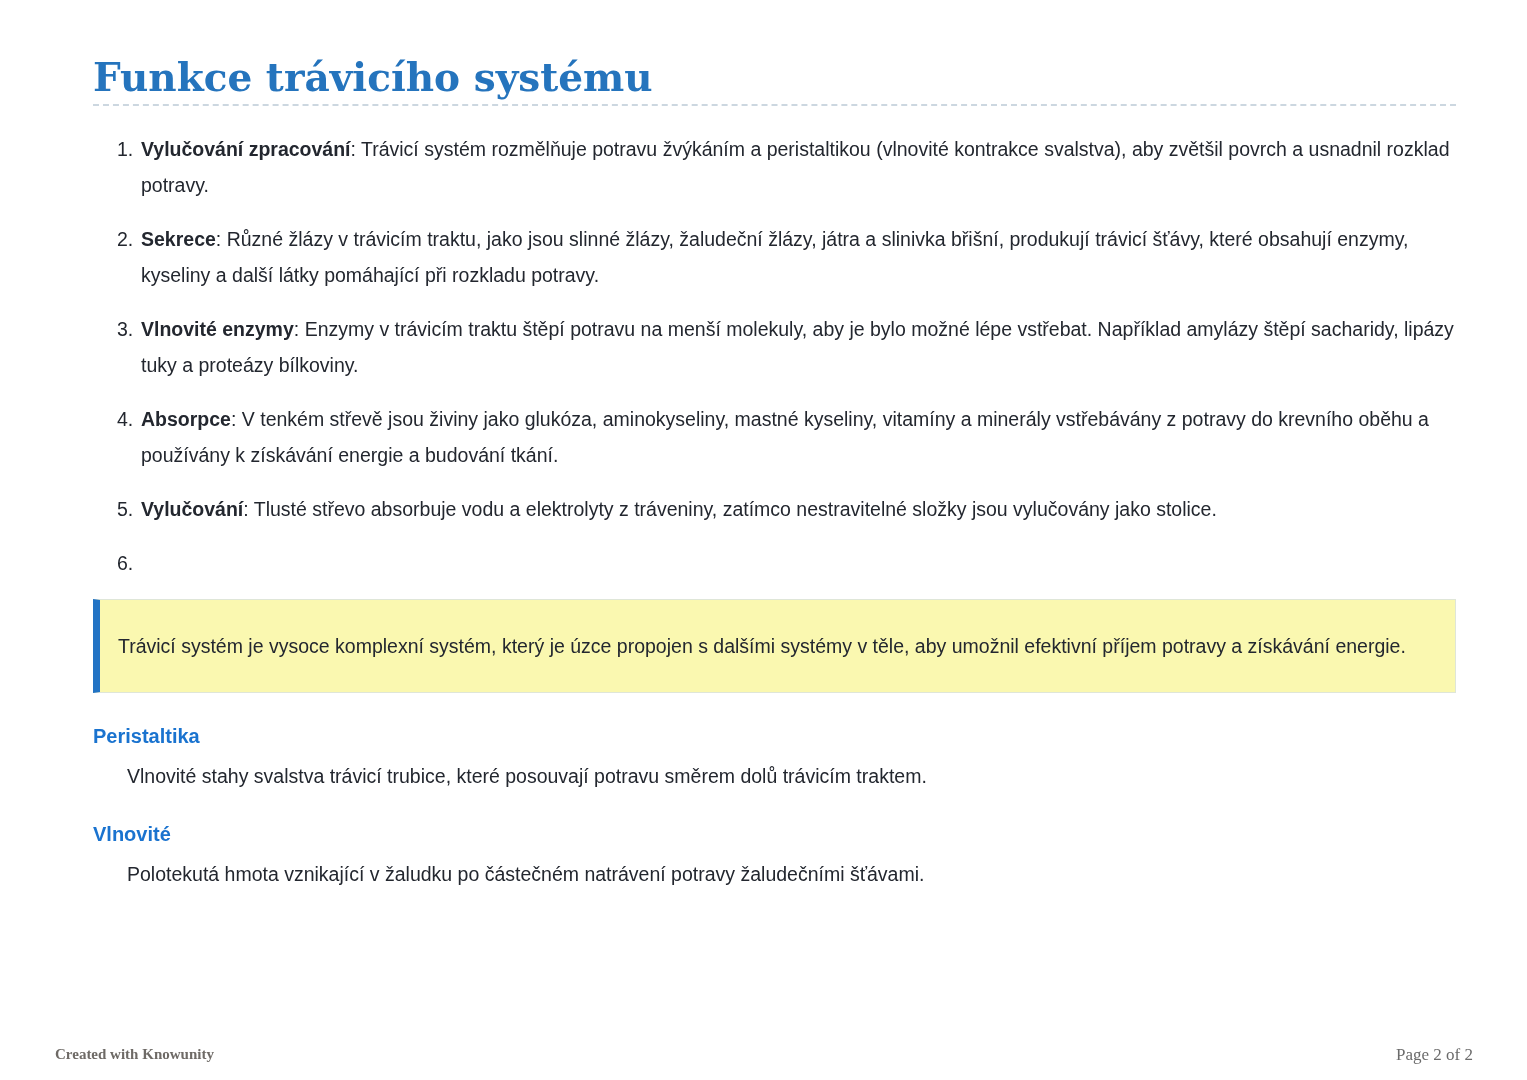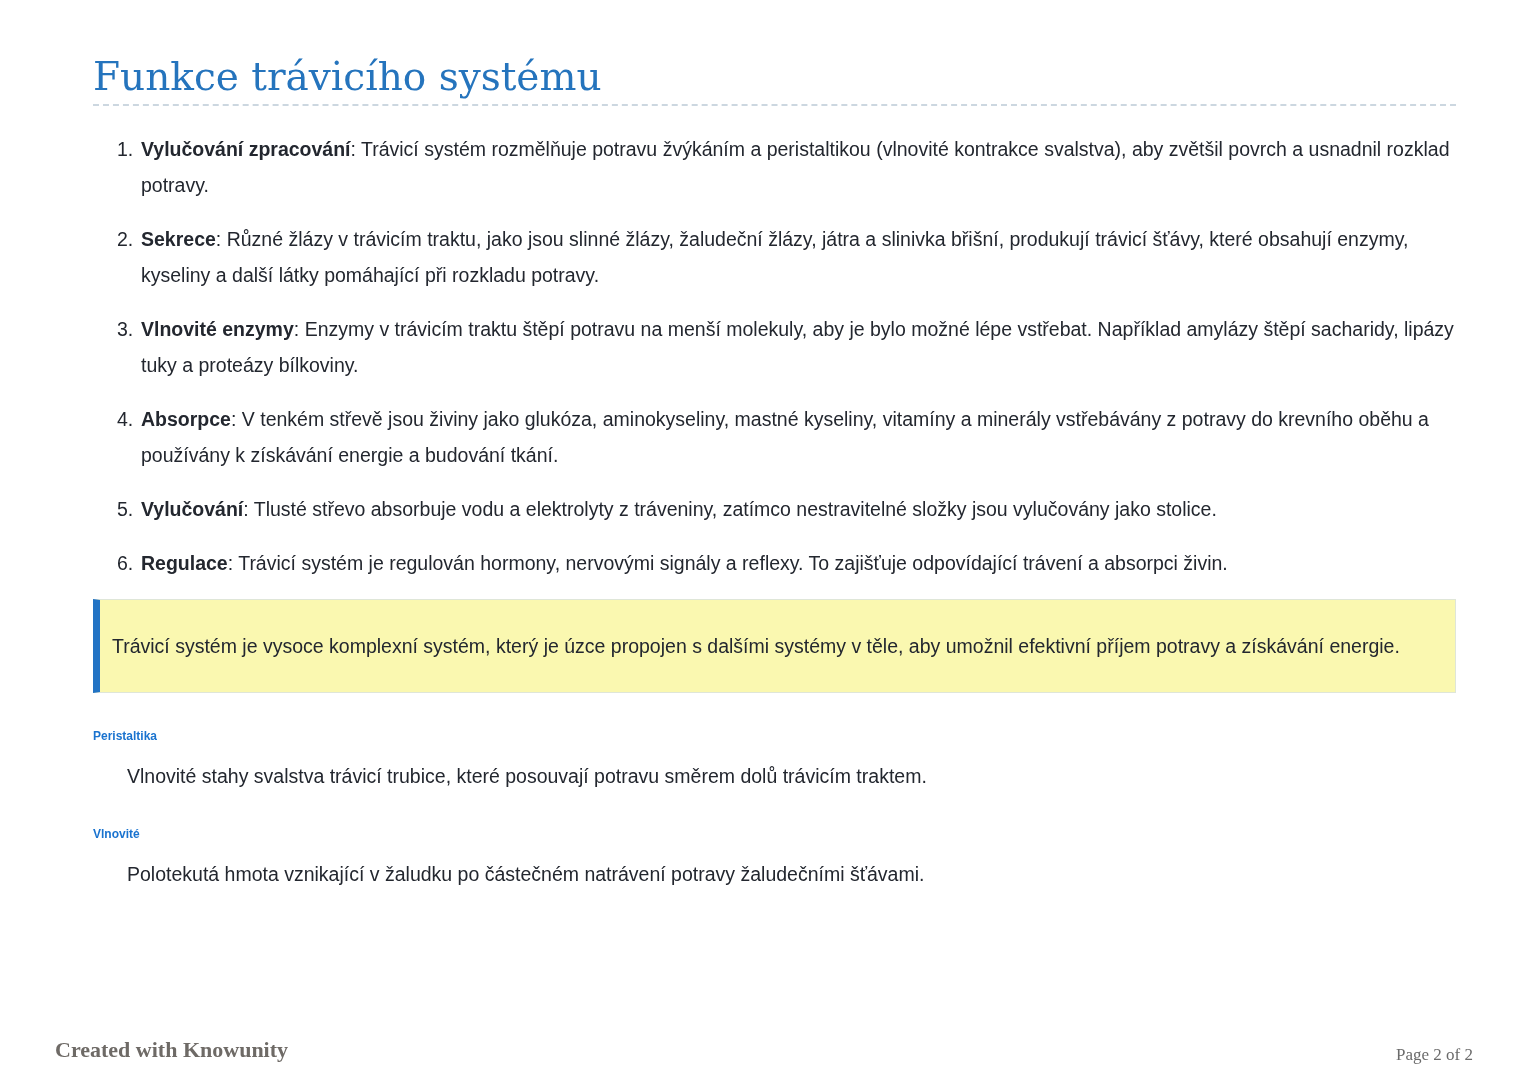--- a/index.html
+++ b/index.html
@@ -17,21 +17,21 @@
   body{
     width:1527px;height:1080px;position:relative;overflow:hidden;
     font-family:"Liberation Sans", sans-serif;
     color:var(--text);
   }
   .content{
     position:absolute;left:93px;top:55px;width:1363px;
   }
   .doc-title{
     font-family:"DejaVu Serif", serif;
-    font-weight:400;
+    font-weight:700;
     font-size:39px;
     line-height:44px;
     color:var(--accent);
     padding-bottom:5px;
     border-bottom:2px dashed var(--dashed);
   }
   ol.func-list{
     list-style:none;
     margin-top:25px;
     padding-left:24px;
@@ -43,42 +43,42 @@
     line-height:36px;
     margin-bottom:18px;
   }
   ol.func-list .num{flex:0 0 auto;min-width:17px;}
   ol.func-list b{font-weight:700;}
   .callout{
     margin-top:12px;
     background:var(--calloutBg);
     border:1px solid var(--calloutEdge);
     border-left:7px solid var(--calloutBorder);
-    padding:28px 26px 28px 12px;
+    padding:28px 26px 28px 18px;
     font-size:19.5px;
     line-height:36px;
   }
   h2.sub-heading{
     margin-top:31px;
-    font-size:12px;
+    font-size:20px;
     font-weight:700;
     color:var(--heading);
     line-height:24px;
   }
   p.definition{
     margin-top:13px;
     padding-left:34px;
     font-size:19.5px;
     line-height:30px;
   }
   .footer-left{
     position:absolute;left:55px;bottom:17px;
     font-family:"Liberation Serif", serif;
     font-weight:700;
-    font-size:22px;
+    font-size:15px;
     color:var(--footer);
   }
   .footer-right{
     position:absolute;right:54px;bottom:15px;
     font-family:"Liberation Serif", serif;
     font-size:17px;
     color:#6b6b6b;
     text-align:right;
   }
 </style>
@@ -105,21 +105,20 @@
     <li>
       <span class="num">4.</span>
       <span><b>Absorpce</b><span>: </span><span>V tenkém střevě jsou živiny jako glukóza, aminokyseliny, mastné kyseliny, vitamíny a minerály vstřebávány z potravy do krevního oběhu a používány k získávání energie a budování tkání.</span></span>
     </li>
     <li>
       <span class="num">5.</span>
       <span><b>Vylučování</b><span>: </span><span>Tlusté střevo absorbuje vodu a elektrolyty z tráveniny, zatímco nestravitelné složky jsou vylučovány jako stolice.</span></span>
     </li>
     <li>
       <span class="num">6.</span>
-      <span><b>Regulace</b><span>: </span><span>Trávicí systém je regulován hormony, nervovými signály a reflexy. To zajišťuje odpovídající trávení a absorpci živin.</span></span>
     </li>
   </ol>
 
   <div class="callout">
     <span>Trávicí systém je vysoce komplexní systém, který je úzce propojen s dalšími systémy v těle, aby umožnil efektivní příjem potravy a získávání energie.</span>
   </div>
 
   <h2 class="sub-heading">Peristaltika</h2>
   <p class="definition">Vlnovité stahy svalstva trávicí trubice, které posouvají potravu směrem dolů trávicím traktem.</p>
 

